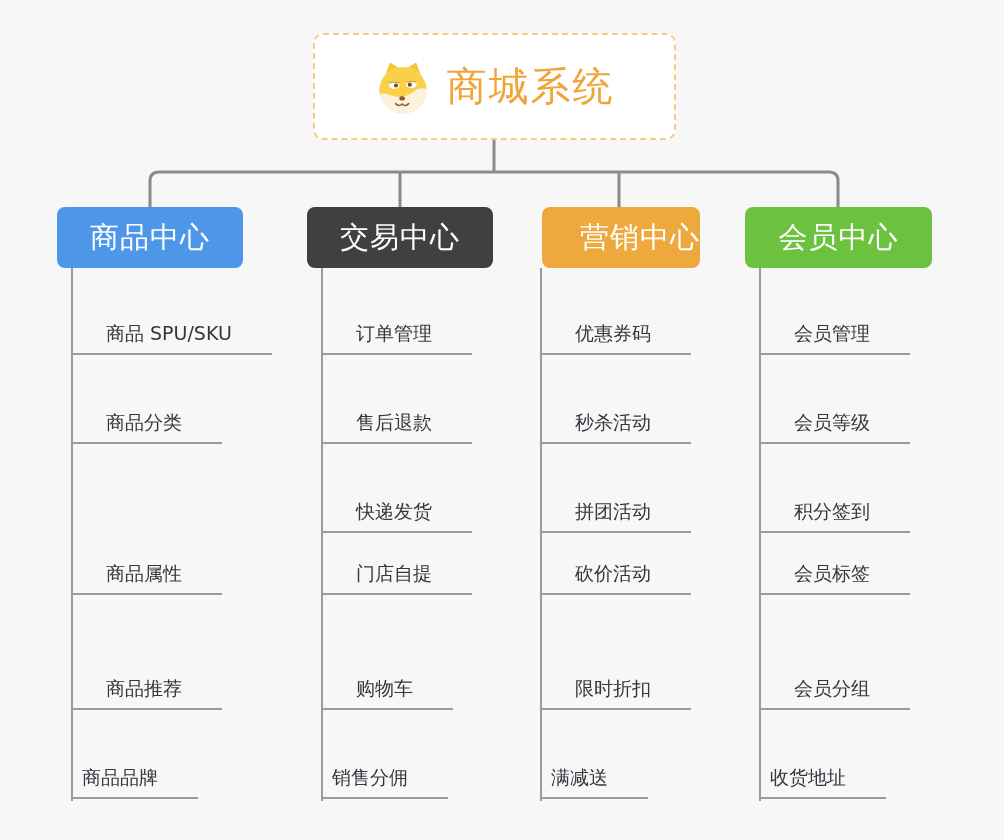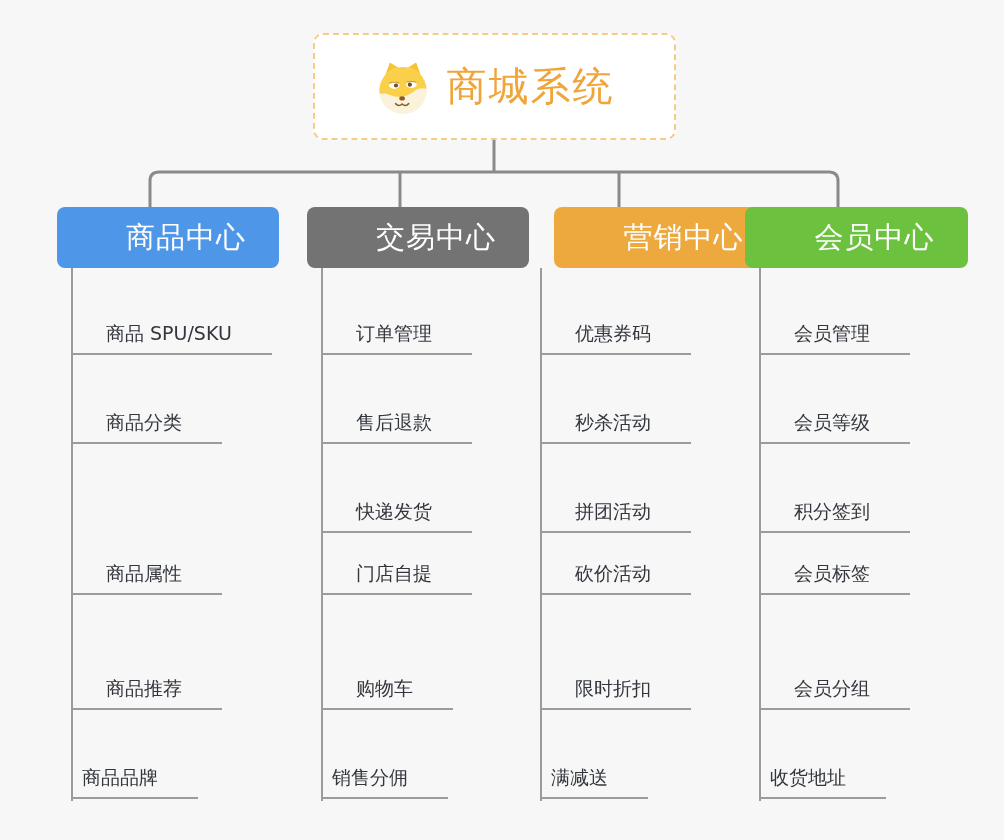--- a/index.html
+++ b/index.html
@@ -36,25 +36,24 @@
   
   .branch-box {
     position: absolute; top: 207px;
     width: 186px; height: 61px;
     border-radius: 8px;
     display: flex; align-items: center; justify-content: center;
     color: #ffffff;
     font-size: 29px;
     letter-spacing: 1px;
     cursor: pointer;
-    padding-left: 36px;
   }
   .b0 { left: 57px; }
   .b1 { left: 307px; }
-  .b2 { left: 554px; width: 187px; }
+  .b2 { left: 542px; width: 158px; justify-content: flex-end; }
   .b3 { left: 745px; width: 187px; }
 
   
   .spine {
     position: absolute; top: 268px;
     width: 2px; height: 533px;
     background: #9b9b9b;
   }
   .s0 { left: 71px; }
   .s1 { left: 321px; }
@@ -123,21 +122,21 @@
         <ellipse cx="31" cy="45" rx="3.2" ry="2.4" fill="#8a5a2b"></ellipse>
         <path d="M23.5,51 Q27.3,55 31,51.4 Q34.7,55 38.5,51" stroke="#8a5a2b" stroke-width="1.7" fill="none" stroke-linecap="round"></path>
       </svg>
     </span>
     <span class="root-title">商城系统</span>
   </div>
 
   <div class="branch-box b0" style="background: rgb(77, 150, 232);">
     <span>商品中心</span>
   </div>
-  <div class="branch-box b1" style="background: #737373; font-family: Liberation Serif, serif;">
+  <div class="branch-box b1" style="background: #404040; font-family: Liberation Serif, serif;">
     <span>交易中心</span>
   </div>
   <div class="branch-box b2" style="background: rgb(237, 169, 62);">
     <span>营销中心</span>
   </div>
   <div class="branch-box b3" style="background: rgb(108, 193, 62); font-family: Liberation Mono, monospace;">
     <span>会员中心</span>
   </div>
 
   <div class="spine s0"></div>

